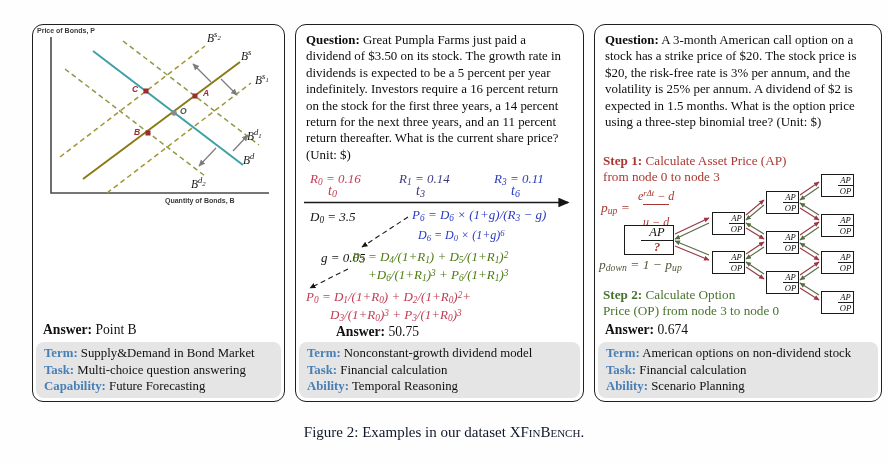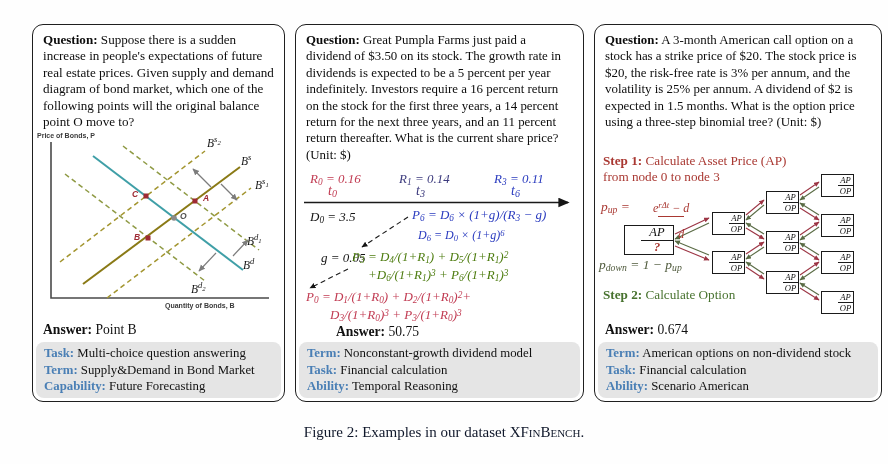--- a/index.html
+++ b/index.html
@@ -50,42 +50,41 @@
   .fs14 { font-size:14px; } .fs12 { font-size:12px; }
 
   
   .steps { position:absolute; left:0; top:126px; width:288px; height:196px; }
   .steps svg { position:absolute; left:0; top:0; }
   .step { position:absolute; font-size:13.2px; line-height:16px; white-space:nowrap; }
   .step b { font-weight:bold; }
   .step1 { left:8px; top:2px;   color:#a93832; }
   .step2 { left:8px; top:136px; color:#47722e; }
   .pup   { position:absolute; left:6px; top:36px; color:#a93832; font-style:italic;
-           display:flex; gap:20px; font-size:13.5px;margin-top:12px; }
+           display:flex; align-items:center; gap:5px; font-size:13.5px; }
   .frac  { display:inline-flex; flex-direction:column; align-items:center; font-size:12px; line-height:13px; }
   .frac .den { border-top:1.1px solid #a93832; padding-top:11px; }
   .frac .num { padding:0 3px 1px 3px; }
   .pdown { position:absolute; left:4px; top:106px; color:#4f5a3c; font-style:italic; font-size:13.5px; white-space:nowrap; }
   .tnode { position:absolute; width:33px; background:#fff; border:1.1px solid #1a1a1a;
            text-align:center; font-style:italic; font-size:8.6px; line-height:10px;padding-left:16px; }
   .tnode .tcell + .tcell { border-top:1px solid #1a1a1a; }
   .troot { width:50px; font-size:12.5px; line-height:13.5px; }
   .qmark { color:#a93832; font-weight:bold; }
 
   .caption { position:absolute; left:0; right:0; top:424px; text-align:center;
              font-size:15px; color:#0f172a; }
   .smallcaps { font-variant:small-caps; }
 </style>
 </head>
 <body>
 
 <div class="stage">
 
   <section class="panel panel1">
-    <p class="q"><b>Question:</b> <span>Suppose there is a sudden increase in people's expectations of future real estate prices. Given supply and demand diagram of bond market, which one of the following points will the original balance point O move to?</span></p>
 
     <div class="dgm">
       <svg width="248" height="192" viewBox="0 0 248 192">
         <defs>
           <marker id="gar" markerWidth="8" markerHeight="8" refX="5" refY="2.5" orient="auto">
             <path d="M0,0 L5.5,2.5 L0,5 Z" fill="#7c7c7c"></path>
           </marker>
         </defs>
         <path d="M16,10 V166 H234" fill="none" stroke="#4a4a4a" stroke-width="1.6"></path>
         <line x1="25" y1="130" x2="170" y2="19" stroke="#a3952f" stroke-width="1.5" stroke-dasharray="5,3.5"></line>
@@ -113,22 +112,22 @@
       <div class="lab" style="left:156px; top:148px;">B<sup>d<sub>2</sub></sup></div>
       <div class="pt" style="left:168px; top:61px;">A</div>
       <div class="pt" style="left:97px;  top:57px;">C</div>
       <div class="pt" style="left:99px;  top:100px;">B</div>
       <div class="pt pt-o" style="left:145px; top:79px;">O</div>
     </div>
 
     <div class="answer" style="top:297px;"><b>Answer:</b> <span>Point B</span></div>
 
     <div class="footer">
+      <div class="meta-row"><b class="meta-label">Term:</b> <span>Supply&amp;Demand in Bond Market</span></div>
       <div class="meta-row"><b class="meta-label">Task:</b> <span>Multi-choice question answering</span></div>
-      <div class="meta-row"><b class="meta-label">Term:</b> <span>Supply&amp;Demand in Bond Market</span></div>
       <div class="meta-row"><b class="meta-label">Capability:</b> <span>Future Forecasting</span></div>
     </div>
   </section>
 
   <section class="panel panel2">
     <p class="q"><b>Question:</b> <span>Great Pumpla Farms just paid a dividend of $3.50 on its stock. The growth rate in dividends is expected to be a 5 percent per year indefinitely. Investors require a 16 percent return on the stock for the first three years, a 14 percent return for the next three years, and an 11 percent return thereafter. What is the current share price? (Unit: $)</span></p>
 
     <div class="fx">
       <svg width="273" height="152" viewBox="0 0 273 152">
         <defs>
@@ -263,27 +262,28 @@
           <div class="tcell">AP</div>
           <div class="tcell">OP</div>
         </div>
       <div class="tnode" style="left:226px; top:140px;">
           <div class="tcell">AP</div>
           <div class="tcell">OP</div>
         </div>
 
       <div class="step step2">
         <div><b>Step 2:</b> <span>Calculate Option</span></div>
+        <div>Price (OP) from node 3 to node 0</div>
       </div>
     </div>
 
     <div class="answer" style="top:297px;"><b>Answer:</b> <span>0.674</span></div>
 
     <div class="footer">
       <div class="meta-row"><b class="meta-label">Term:</b> <span>American options on non-dividend stock</span></div>
       <div class="meta-row"><b class="meta-label">Task:</b> <span>Financial calculation</span></div>
-      <div class="meta-row"><b class="meta-label">Ability:</b> <span>Scenario American</span></div>
+      <div class="meta-row"><b class="meta-label">Ability:</b> <span>Scenario Planning</span></div>
     </div>
   </section>
 
   <div class="caption"><span>Figure 2: Examples in our dataset </span><span class="smallcaps">XFinBench</span><span>.</span></div>
 
 </div>
 
 </body></html>

